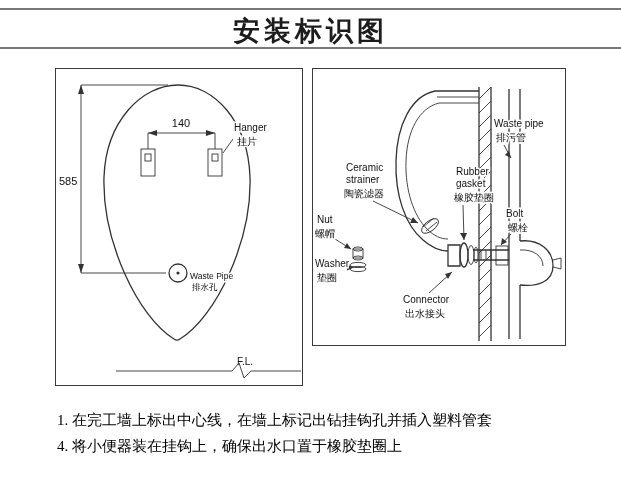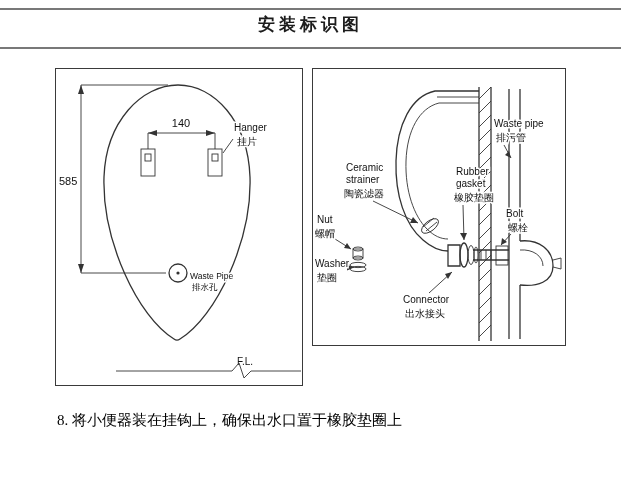--- a/index.html
+++ b/index.html
@@ -5,21 +5,21 @@
   * { margin:0; padding:0; box-sizing:border-box; }
   html,body { width:621px; height:500px; background:#ffffff; }
   body { font-family:"Liberation Sans", sans-serif; position:relative; overflow:hidden; color:#111; }
 
   .rule { position:absolute; left:0; width:100%; height:2px; background:#787878; }
   #rule-top { top:8px; }
   #rule-bottom { top:47px; }
 
   #page-title {
     position:absolute; top:13px; left:0; width:100%;
-    text-align:center; font-size:17px; font-weight:bold;
+    text-align:center; font-size:27px; font-weight:bold;
     letter-spacing:4px; color:#1c1c1c;
   }
 
   .box { position:absolute; border:1px solid #3a3a3a; background:#fff; }
   #left-box  { left:55px;  top:68px; width:248px; height:318px; }
   #right-box { left:312px; top:68px; width:254px; height:278px; }
 
   svg { display:block; width:100%; height:100%; }
   .drawing { stroke:#333; fill:none; stroke-width:1.3; }
   .thin    { stroke:#333; fill:none; stroke-width:0.9; }
@@ -202,14 +202,15 @@
 
     <text class="lbl halo" x="2" y="198">Washer</text>
     <text class="lbl halo" x="4" y="212">垫圈</text>
 
     <text class="lbl halo" x="90" y="234">Connector</text>
     <text class="lbl halo" x="92" y="248">出水接头</text>
   </svg>
 </div>
 
 <div id="instructions">
-  <div>8. 将小便器装在挂钩上，确保出水口置于橡胶垫圈上</div>
+  <div>1. 在完工墙上标出中心线，在墙上标记出钻挂钩孔并插入塑料管套</div>
+  <div>4. 将小便器装在挂钩上，确保出水口置于橡胶垫圈上</div>
 </div>
 
 </body></html>

